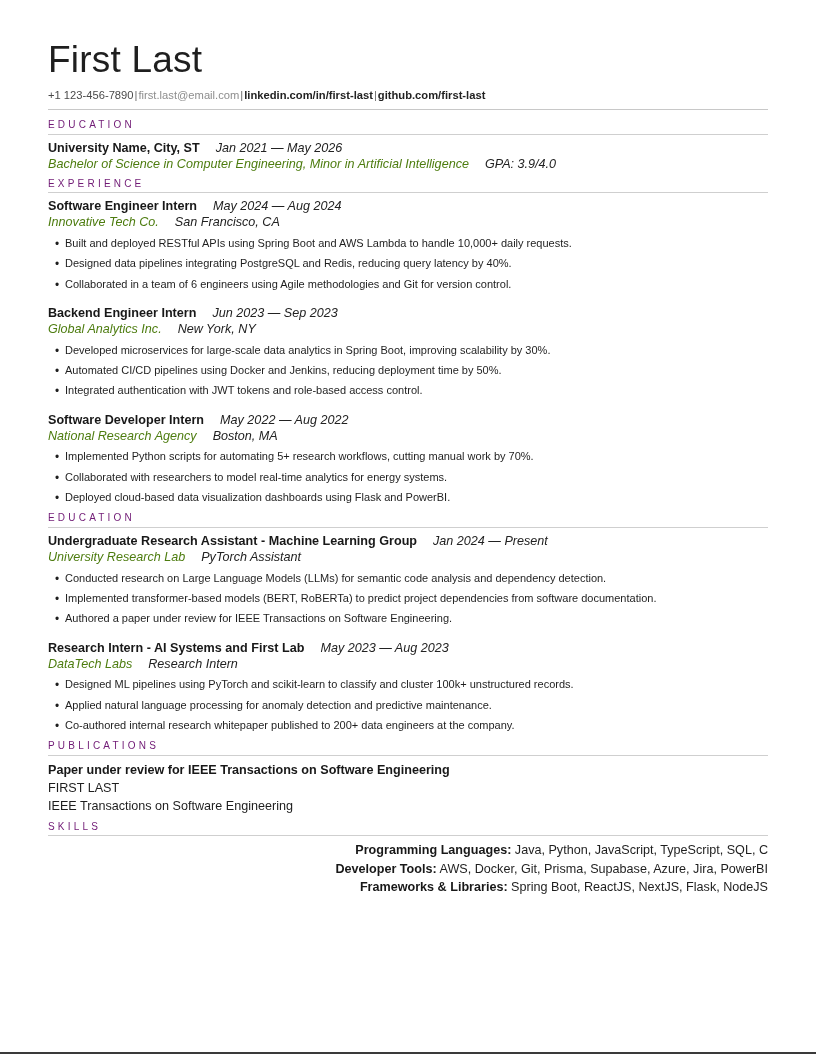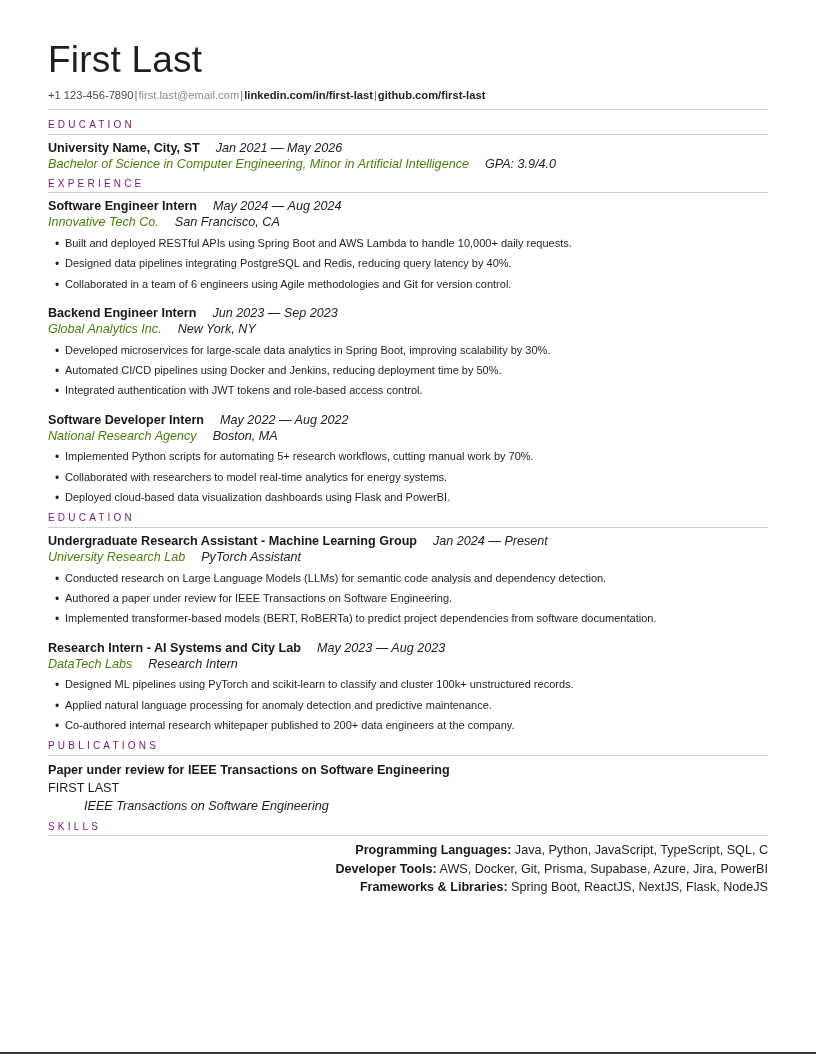--- a/index.html
+++ b/index.html
@@ -128,24 +128,22 @@
     color: #181818;
     line-height: 1.45;
   }
   .pub-authors {
     font-size: 12.6px;
     color: #1e1e1e;
     line-height: 1.45;
   }
   .pub-venue {
     font-size: 12.6px;
-    font-style: italic;
     color: #1e1e1e;
     line-height: 1.45;
-    margin-left: 36px;
   }
 
   
   .skill-line {
     font-size: 12.6px;
     line-height: 1.48;
     color: #1e1e1e;
     text-align: right;
   }
   .skill-line .skill-label {
@@ -243,28 +241,28 @@
       <div class="row row-primary">
         <span class="left">Undergraduate Research Assistant - Machine Learning Group</span>
         <span class="right">Jan 2024 — Present</span>
       </div>
       <div class="row row-secondary">
         <span class="left">University Research Lab</span>
         <span class="right">PyTorch Assistant</span>
       </div>
       <ul class="bullets">
         <li>Conducted research on Large Language Models (LLMs) for semantic code analysis and dependency detection.</li>
+        <li>Implemented transformer-based models (BERT, RoBERTa) to predict project dependencies from software documentation.</li>
         <li>Authored a paper under review for IEEE Transactions on Software Engineering.</li>
-        <li>Implemented transformer-based models (BERT, RoBERTa) to predict project dependencies from software documentation.</li>
-      </ul>
-    </div>
-
-    <div class="entry">
-      <div class="row row-primary">
-        <span class="left">Research Intern - AI Systems and City Lab</span>
+      </ul>
+    </div>
+
+    <div class="entry">
+      <div class="row row-primary">
+        <span class="left">Research Intern - AI Systems and First Lab</span>
         <span class="right">May 2023 — Aug 2023</span>
       </div>
       <div class="row row-secondary">
         <span class="left">DataTech Labs</span>
         <span class="right">Research Intern</span>
       </div>
       <ul class="bullets">
         <li>Designed ML pipelines using PyTorch and scikit-learn to classify and cluster 100k+ unstructured records.</li>
         <li>Applied natural language processing for anomaly detection and predictive maintenance.</li>
         <li>Co-authored internal research whitepaper published to 200+ data engineers at the company.</li>

